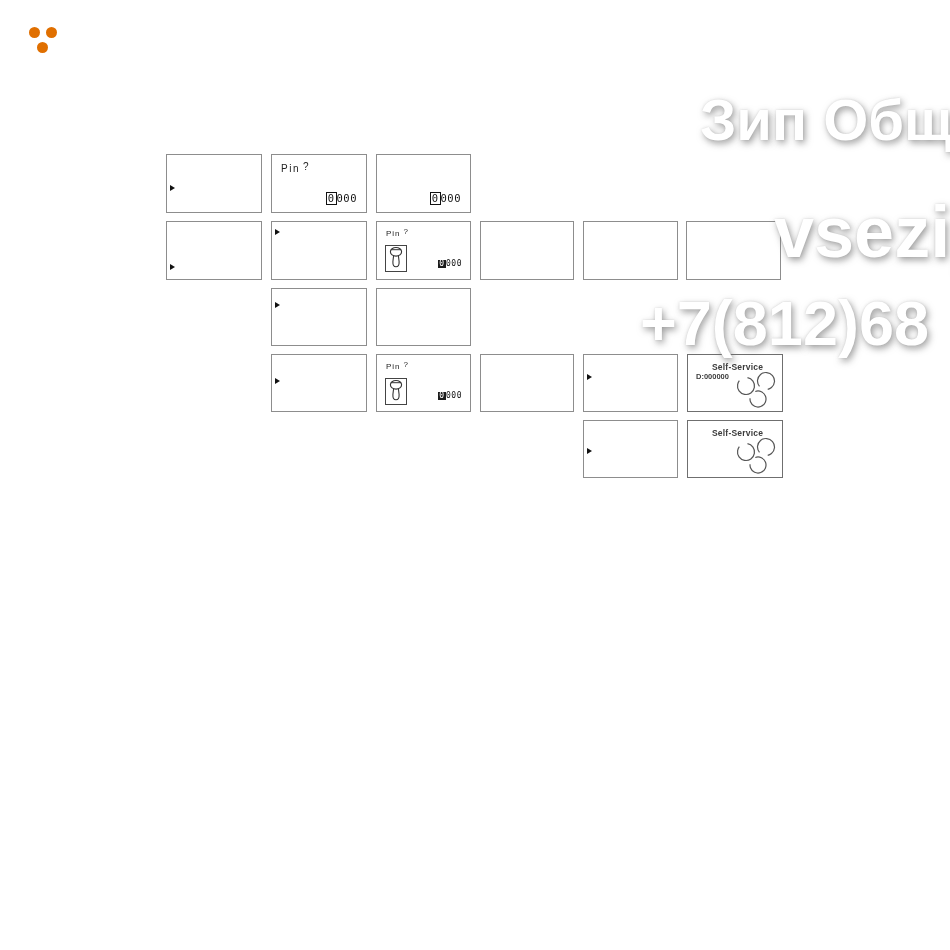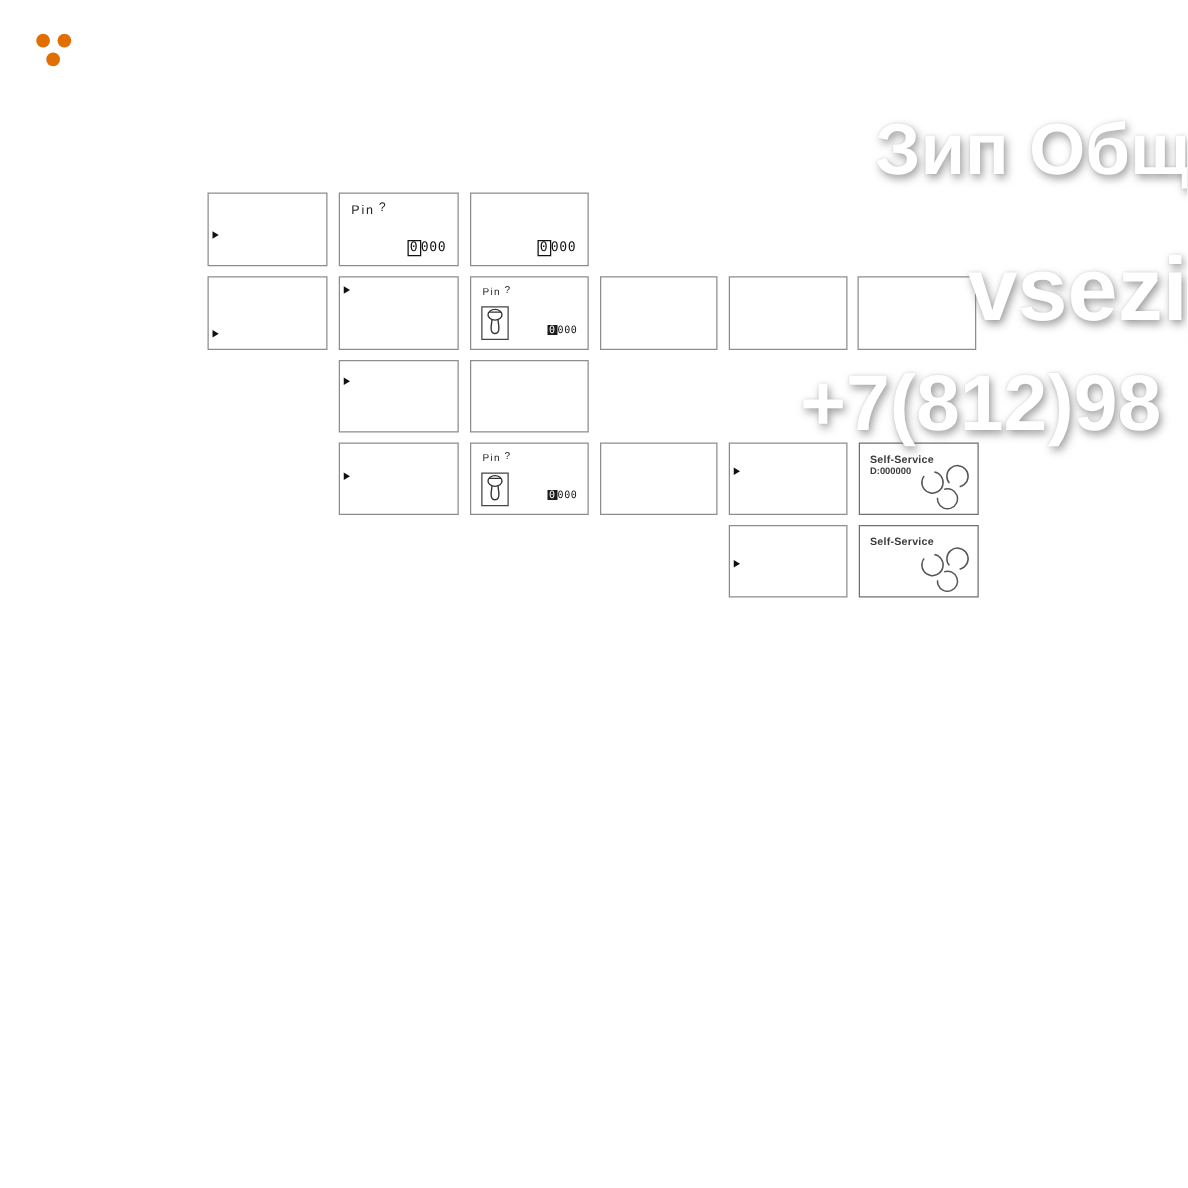--- a/index.html
+++ b/index.html
@@ -25,21 +25,21 @@
 
   .code{position:absolute;right:9px;bottom:7px;font-size:10.5px;color:#111;
         letter-spacing:.5px;font-family:"DejaVu Sans Mono",monospace;}
   .cursor{display:inline-block;border:1px solid #111;padding:0 1px;line-height:1.05;}
   .pinkey .code{font-size:8px;right:8px;bottom:11px;}
   .pinkey .cursor{border:none;background:#1c1c1c;color:#fff;padding:0 1.5px;}
 
   .keybox{position:absolute;left:8px;top:23px;width:20px;height:25px;border:1px solid #444;}
   .key-svg{width:100%;height:100%;display:block;}
 
-  .ss-title{position:absolute;left:8px;top:7px;font-size:8.5px;font-weight:700;
+  .ss-title{position:absolute;left:24px;top:7px;font-size:8.5px;font-weight:700;
             color:#3b3b3b;letter-spacing:.2px;}
   .ss-sub{position:absolute;left:8px;top:17px;font-size:7.5px;font-weight:700;color:#3b3b3b;}
   .ss-circles{position:absolute;right:3px;top:12px;width:46px;height:45px;}
 
   
   .wm{position:absolute;white-space:nowrap;font-weight:700;color:#fff;line-height:1;z-index:5;
       text-shadow:2px 3px 7px rgba(105,105,105,.65), 0 0 2px rgba(160,160,160,.35);}
 </style>
 </head>
 <body>
@@ -120,15 +120,15 @@
         <svg class="ss-circles" viewBox="0 0 46 45">
           <circle cx="13" cy="19" r="8.5" fill="none" stroke="#555" stroke-width="1.2" stroke-dasharray="44 10" transform="rotate(-80 13 19)"></circle>
           <circle cx="33" cy="14" r="8.5" fill="none" stroke="#555" stroke-width="1.2" stroke-dasharray="44 10" transform="rotate(140 33 14)"></circle>
           <circle cx="25" cy="32" r="8" fill="none" stroke="#555" stroke-width="1.2" stroke-dasharray="41 9" transform="rotate(-110 25 32)"></circle>
         </svg>
       </div>
     </div>
   <div id="watermarks">
       <div class="wm" style="left: 700px; top: 91px; font-size: 58px;">Зип Общ</div>
       <div class="wm" style="left: 774px; top: 196px; font-size: 72px;">vsezip</div>
-      <div class="wm" style="left: 640px; top: 292px; font-size: 63px;">+7(812)98</div>
+      <div class="wm" style="left: 640px; top: 292px; font-size: 63px;">+7(812)68</div>
     </div>
 </div>
 
 </body></html>

